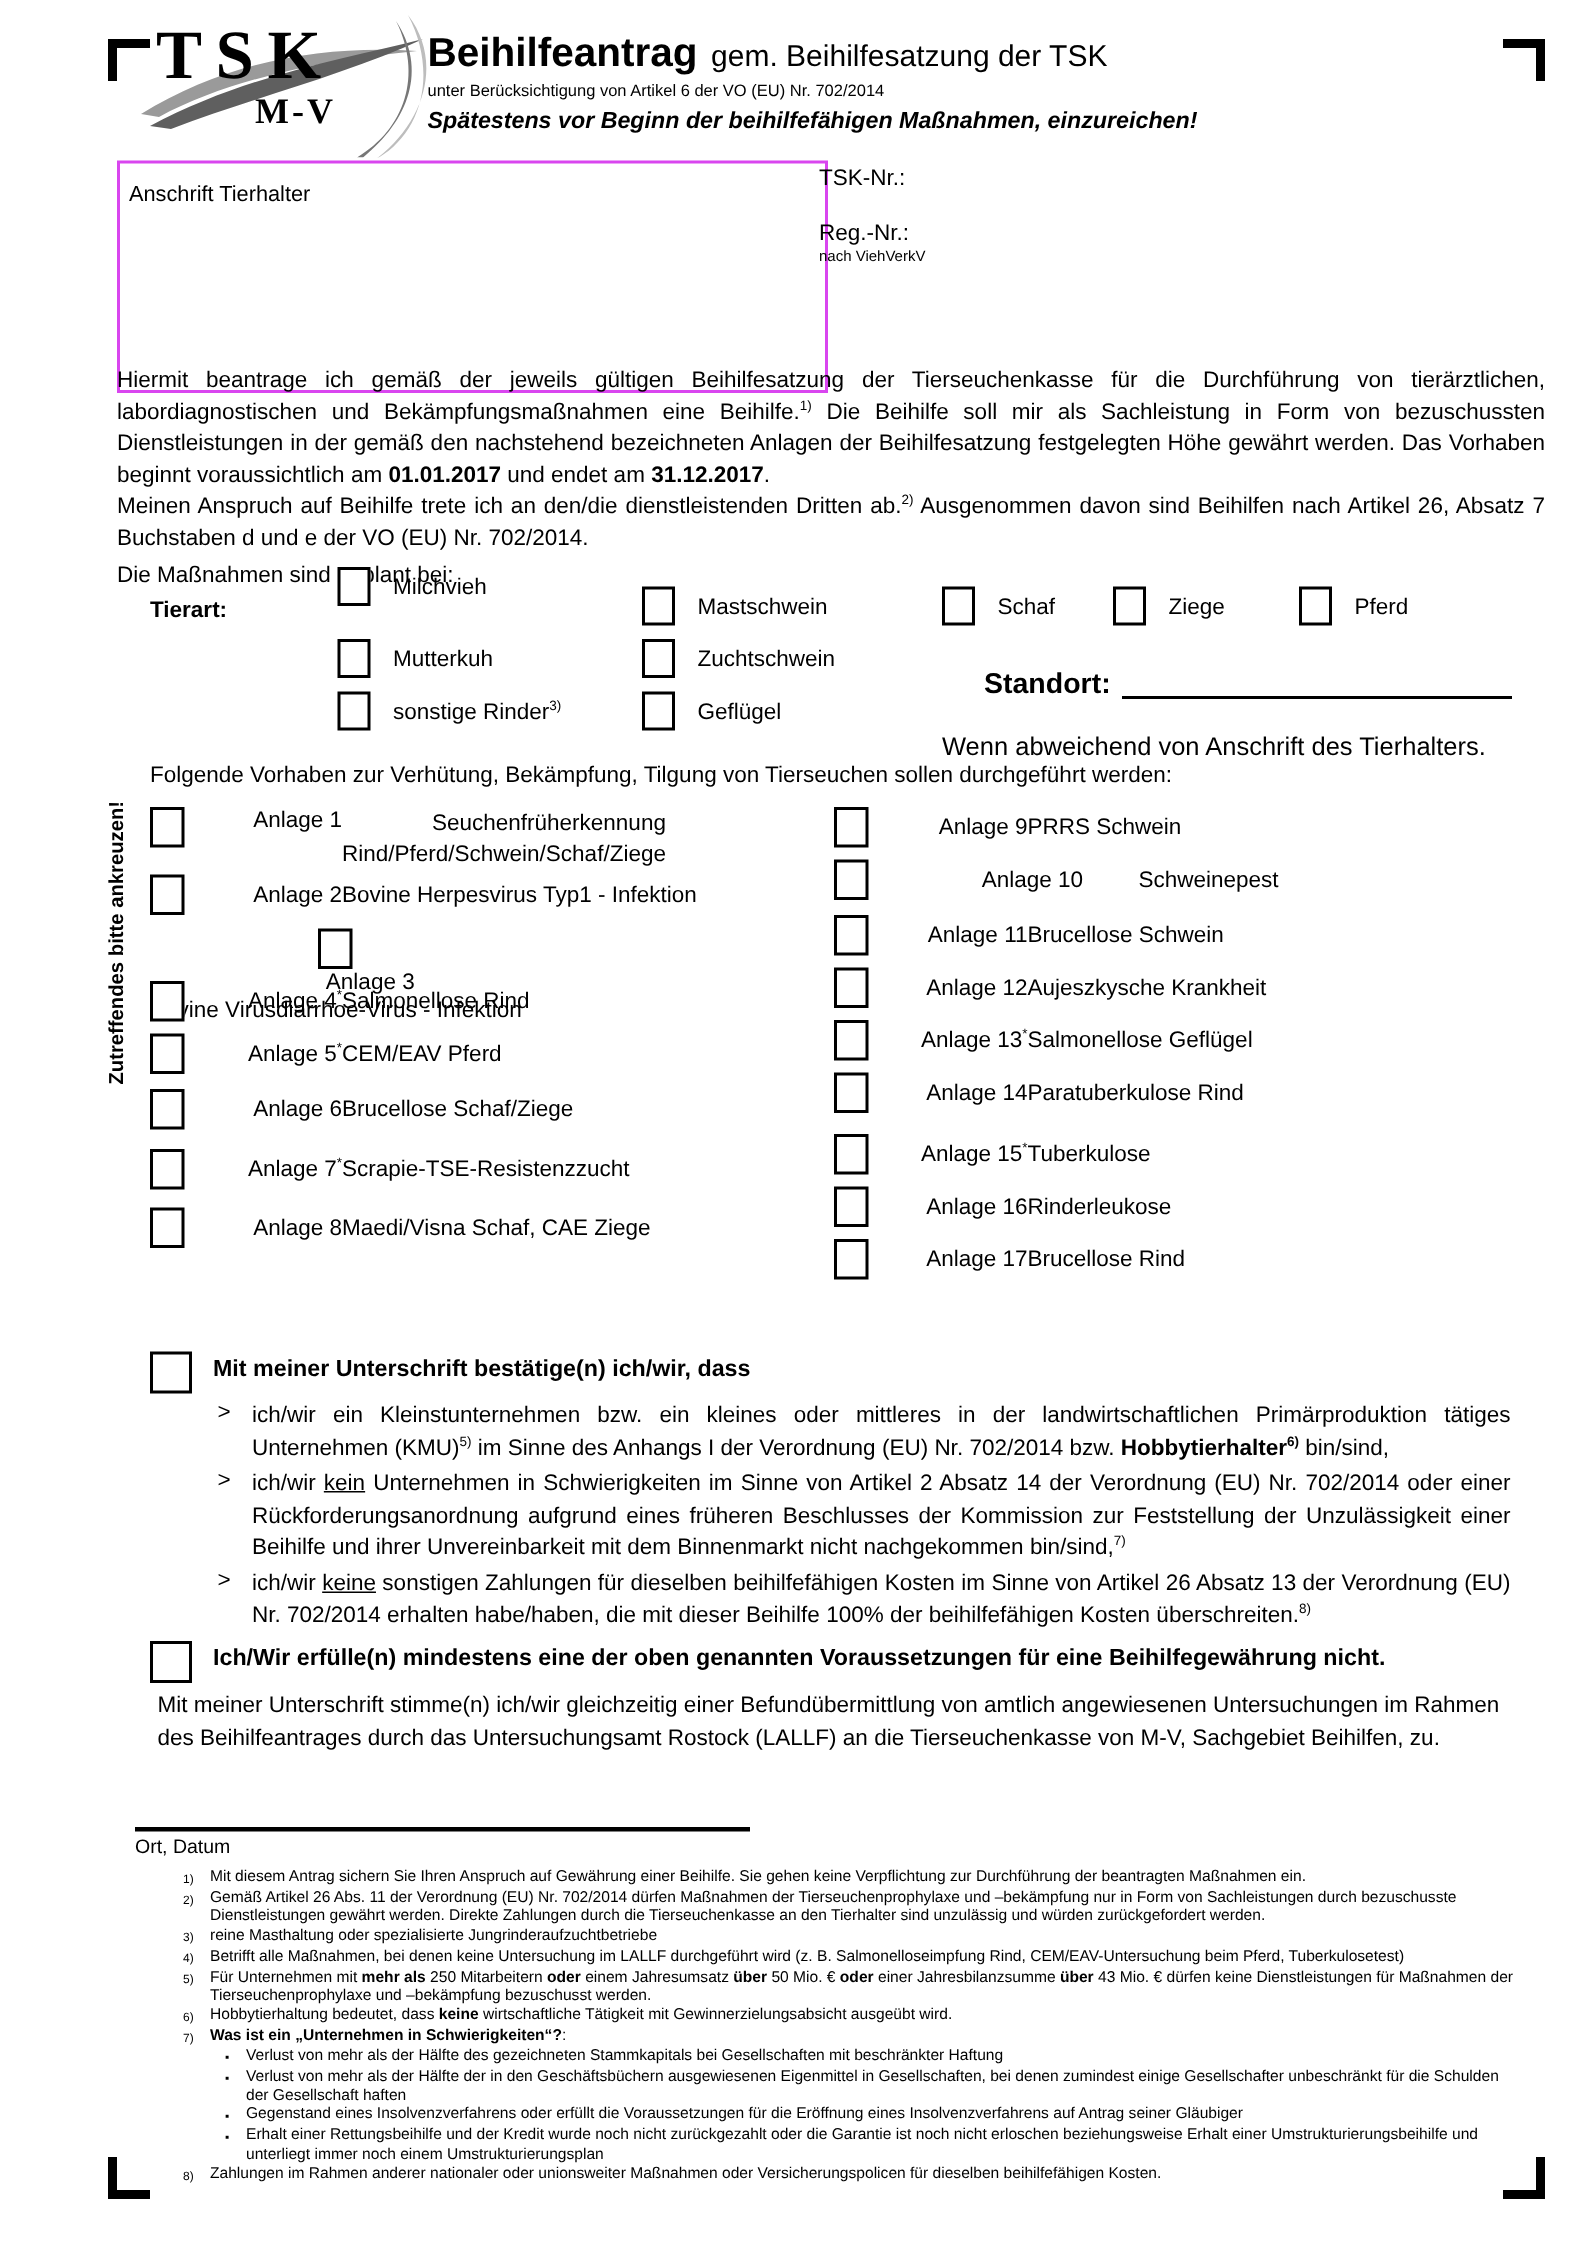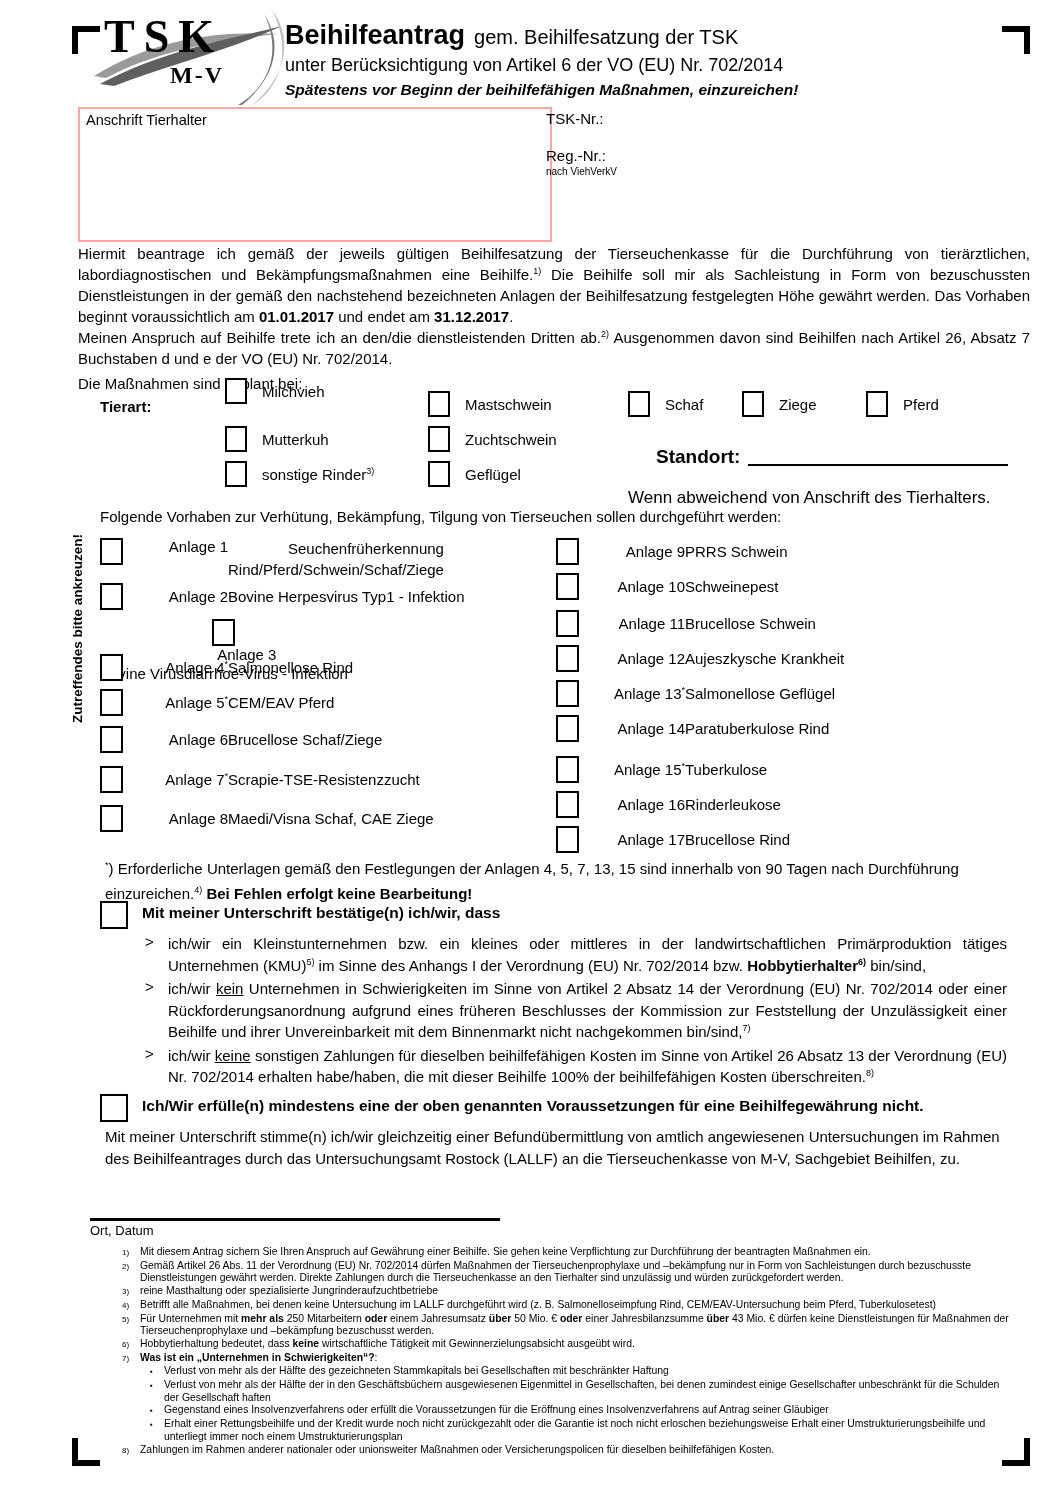--- a/index.html
+++ b/index.html
@@ -19,25 +19,25 @@
   .logo svg{position:absolute;left:0;top:0;}
   .logo-tsk{position:absolute;left:12px;top:0px;font-family:"Liberation Serif",serif;
             font-weight:bold;font-size:46px;letter-spacing:9px;}
   .logo-mv{position:absolute;left:78px;top:52px;font-family:"Liberation Serif",serif;
            font-weight:bold;font-size:24px;letter-spacing:2px;}
   
   .titleblock{position:absolute;left:285px;top:20px;width:700px;}
   .title-line{display:flex;align-items:baseline;gap:9px;}
   .title-main{font-size:27px;font-weight:bold;}
   .title-suffix{font-size:20px;}
-  .subtitle{font-size:18px;margin-top:4px;}
+  .subtitle{font-size:11px;margin-top:4px;}
   .deadline{font-size:15.5px;font-weight:bold;font-style:italic;margin-top:5px;}
   
   .addressbox{position:absolute;left:78px;top:107px;width:458px;height:125px;
-              border:2px solid #fca5a5;padding:3px 6px;font-size:14.5px;}
+              border:2px solid #d946ef;padding:13px 6px;font-size:14.5px;}
   .numbers{position:absolute;left:546px;top:110px;font-size:15px;}
   .tsknr{margin-bottom:20px;}
   .regnote{font-size:10px;margin-top:2px;}
   
   .intro{position:absolute;left:78px;top:243px;width:952px;line-height:21px;text-align:justify;}
   .intro .p3{text-align:left;margin-top:4px;}
   
   .tierart-label{position:absolute;left:100px;top:398px;font-weight:bold;}
   .topt{position:absolute;display:flex;align-items:center;gap:15px;white-space:nowrap;}
   .cb{display:inline-block;width:22px;height:26px;border:2px solid #000;background:#fff;flex:none;box-sizing:border-box;}
@@ -222,21 +222,21 @@
         <span class="anr">Anlage 8</span>
         <span class="adesc">Maedi/Visna Schaf, CAE Ziege</span>
       </div>
     </div>
   <div>
       <div class="arow rightcol" style="left: 556px; top: 538px;">
         <span class="cb"></span>
         <span class="anr">Anlage 9</span>
         <span class="adesc">PRRS Schwein</span>
       </div>
-      <div class="arow rightcol" style="left: 556px; top: 573px;">
+      <div class="arow rightcol" style="left: 556px; top: 573px; gap: 37px;">
         <span class="cb"></span>
         <span class="anr">Anlage 10</span>
         <span class="adesc">Schweinepest</span>
       </div>
       <div class="arow rightcol" style="left: 556px; top: 610px;">
         <span class="cb"></span>
         <span class="anr">Anlage 11</span>
         <span class="adesc">Brucellose Schwein</span>
       </div>
       <div class="arow rightcol" style="left: 556px; top: 645px;">
@@ -264,21 +264,20 @@
         <span class="anr">Anlage 16</span>
         <span class="adesc">Rinderleukose</span>
       </div>
       <div class="arow rightcol" style="left: 556px; top: 826px;">
         <span class="cb"></span>
         <span class="anr">Anlage 17</span>
         <span class="adesc">Brucellose Rind</span>
       </div>
     </div>
 
-  <div class="star-note"><sup>*</sup>)  Erforderliche Unterlagen gemäß den Festlegungen der Anlagen 4, 5, 7, 13, 15 sind innerhalb von 90 Tagen nach Durchführung einzureichen.<sup>4)</sup> <span class="b">Bei Fehlen erfolgt keine Bearbeitung!</span></div>
 
   <div class="confirm">
     <span class="cb2"></span>
     <span class="confirm-heading">Mit meiner Unterschrift bestätige(n) ich/wir, dass</span>
   </div>
   <div class="bullets">
       <div class="bullet">
         <span class="bmark">&gt;</span>
         <div class="btext">ich/wir ein Kleinstunternehmen bzw. ein kleines oder mittleres in der landwirtschaftlichen Primärproduktion tätiges Unternehmen (KMU)<sup>5)</sup> im Sinne des Anhangs I der Verordnung (EU) Nr. 702/2014 bzw. <span class="b">Hobbytierhalter</span><sup class="b">6)</sup> bin/sind,</div>
       </div>

